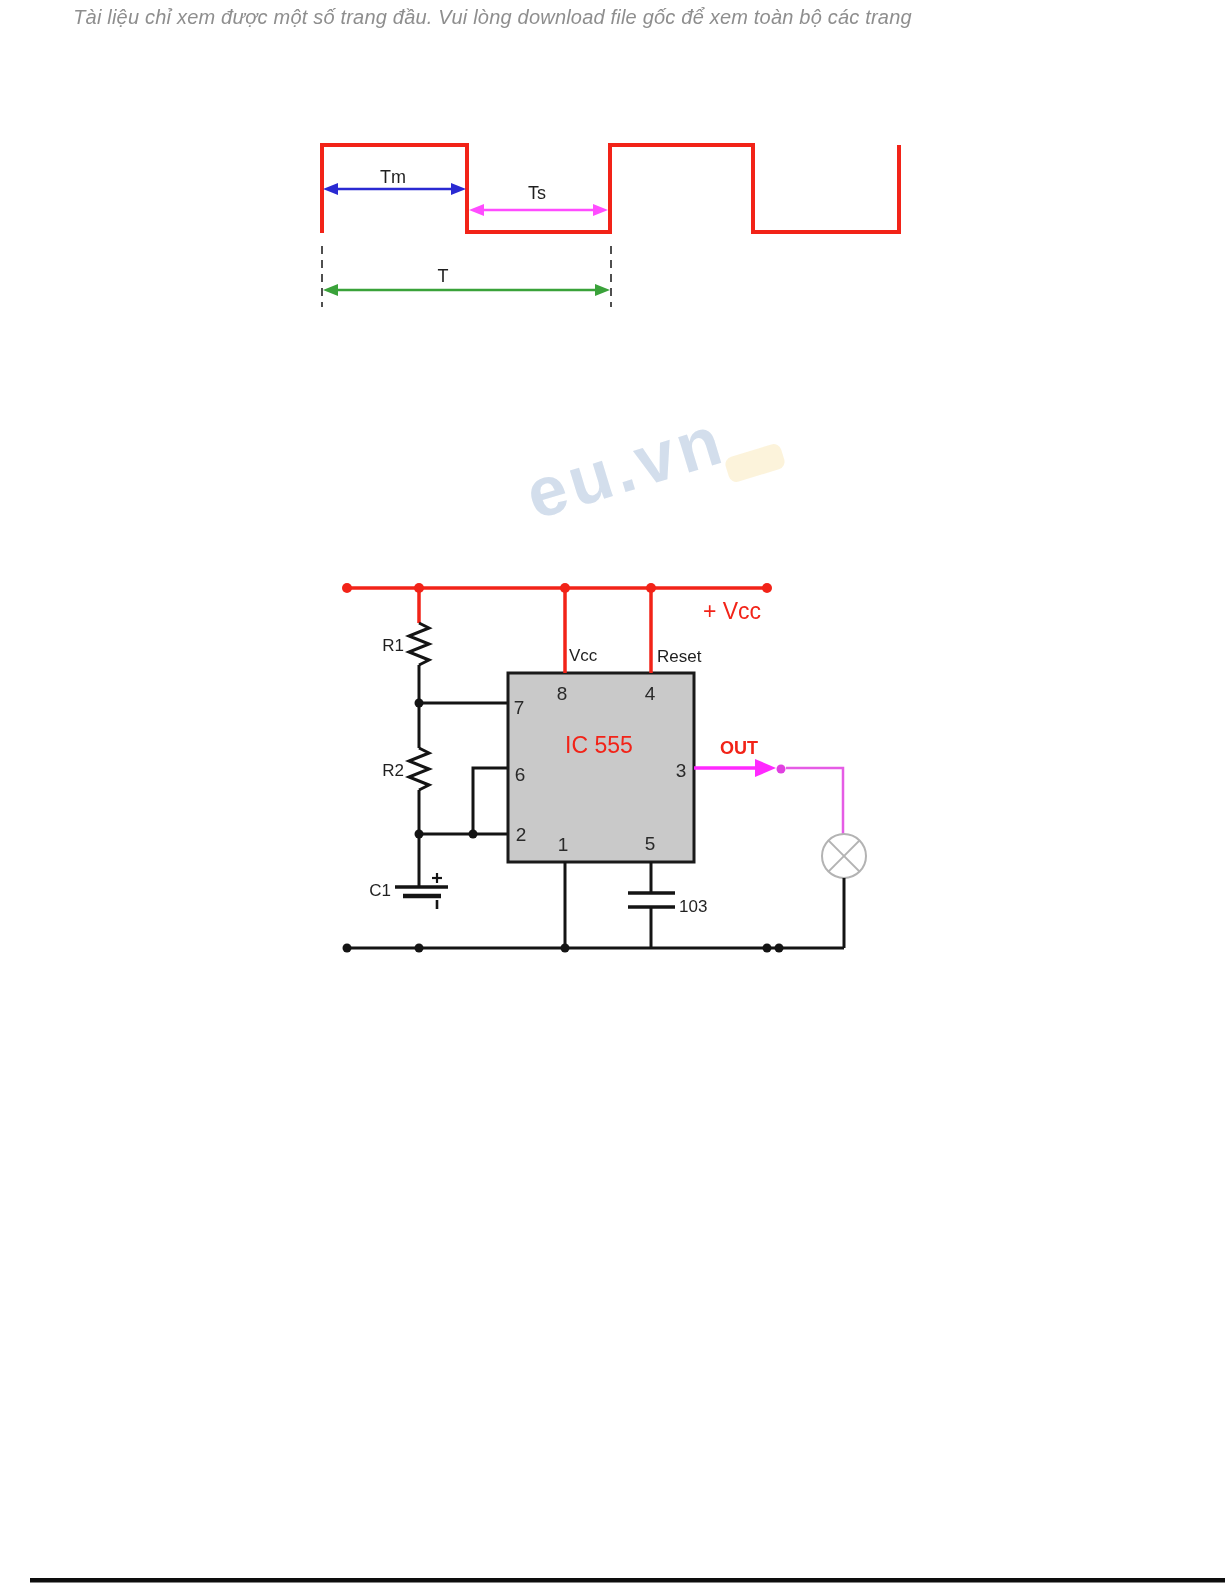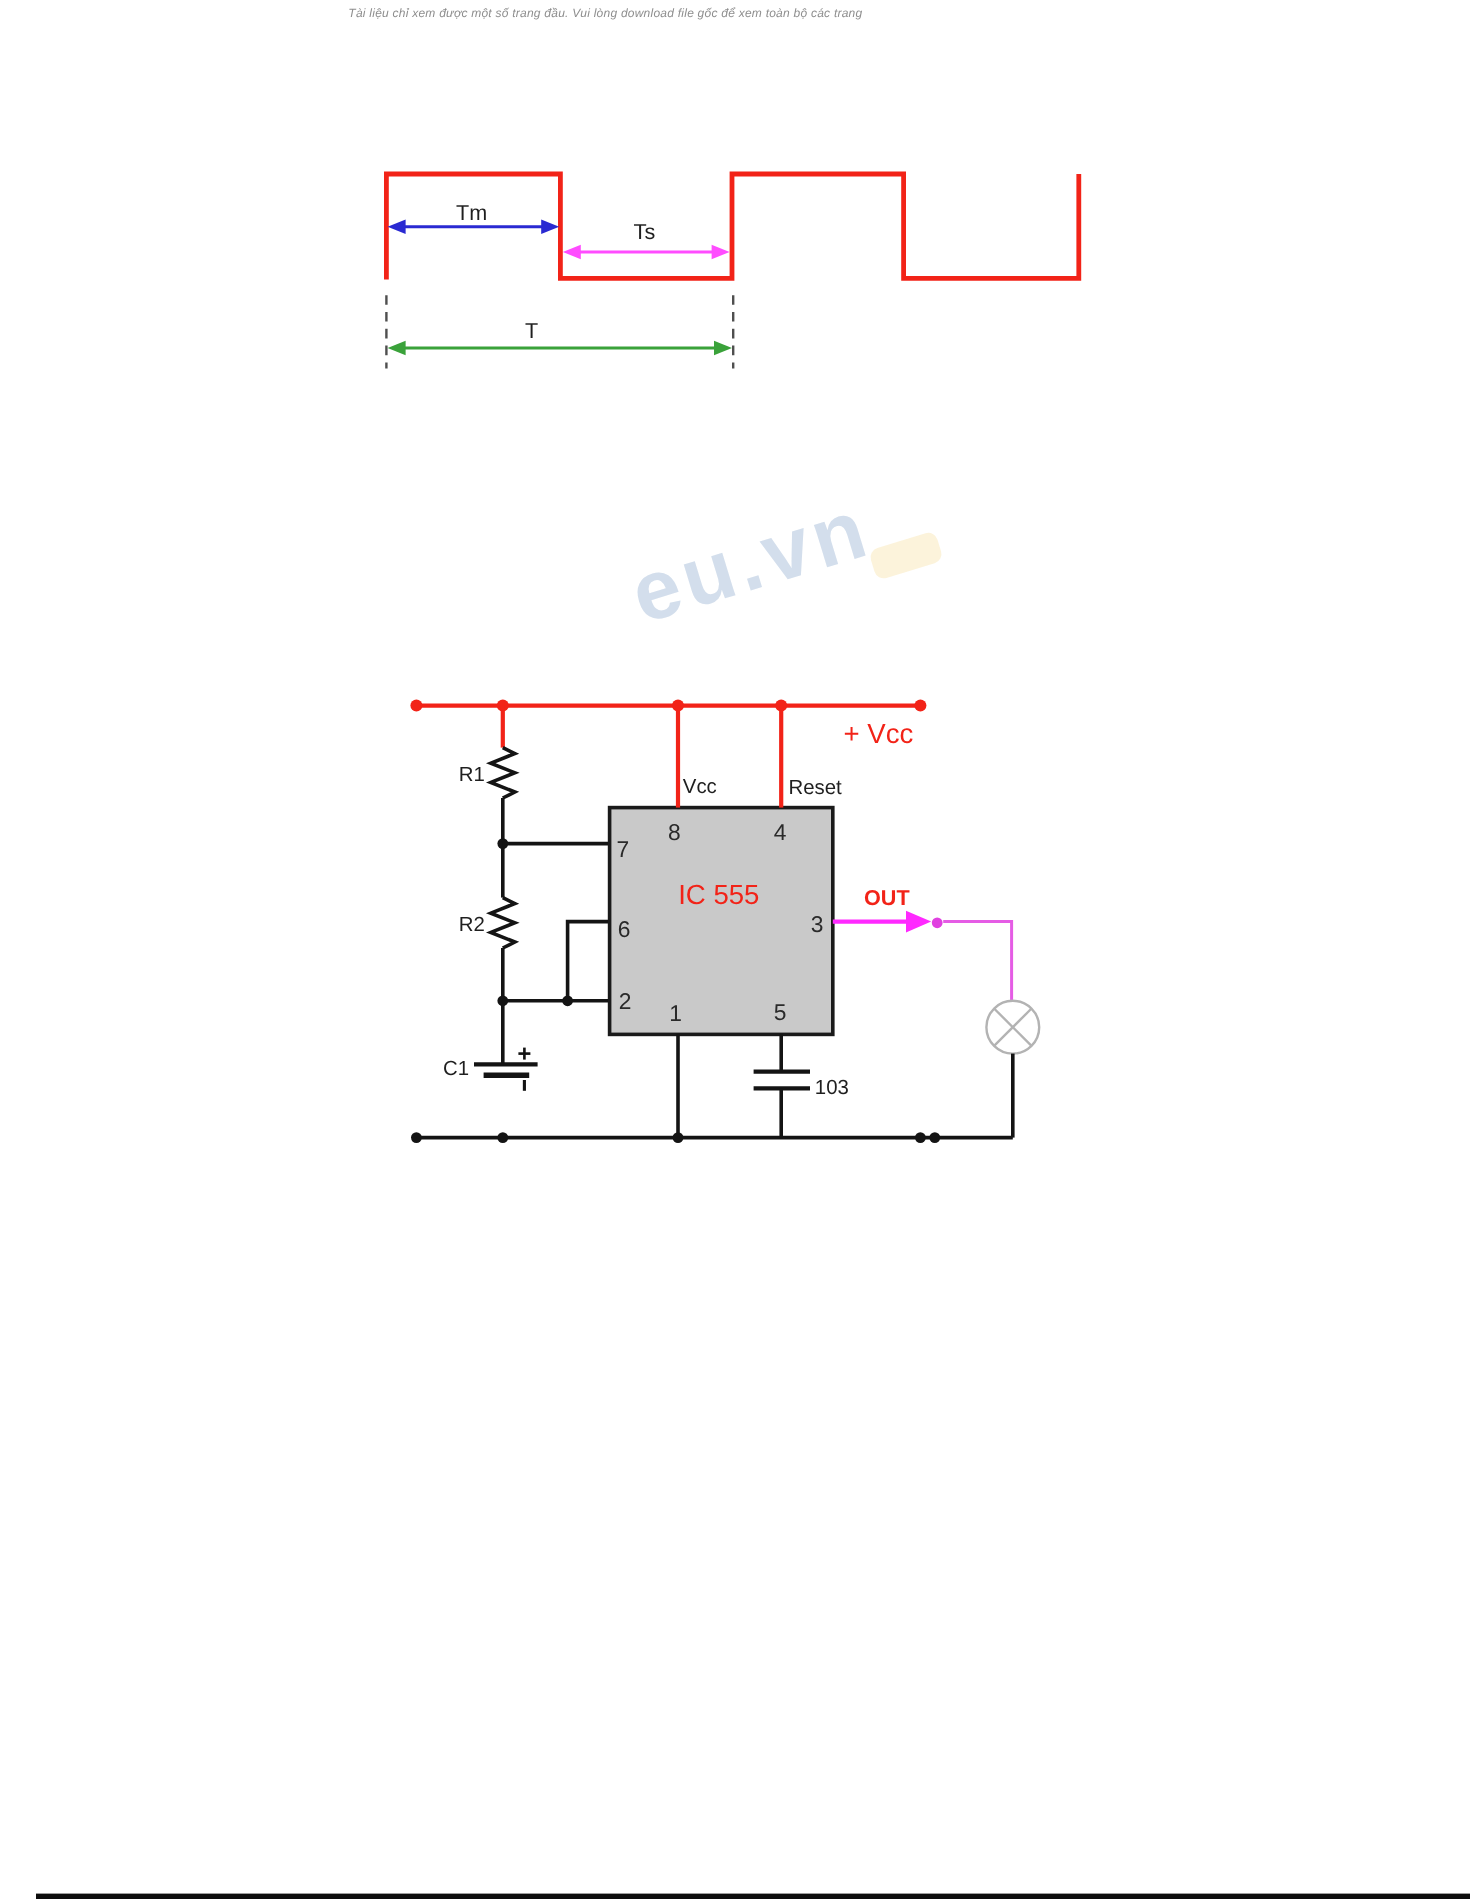--- a/index.html
+++ b/index.html
@@ -1,19 +1,19 @@
 <!DOCTYPE html>
 <html><head>
 <meta charset="utf-8">
 <style>
   html,body{margin:0;padding:0;background:#ffffff;}
   #page{position:relative;width:1225px;height:1585px;background:#ffffff;overflow:hidden;
         font-family:"Liberation Sans", sans-serif;}
-  #header-notice{position:absolute;top:6px;left:12px;width:985px;text-align:center;
-        font-style:italic;font-size:10px;color:#8e8e8e;letter-spacing:.2px;}
+  #header-notice{position:absolute;top:6px;left:0;width:985px;text-align:center;
+        font-style:italic;font-size:20px;color:#8e8e8e;letter-spacing:.2px;}
   #watermark{position:absolute;left:540px;top:455px;transform:rotate(-17deg);
         transform-origin:left bottom;font-size:70px;font-weight:700;color:#ccd9e9;
         opacity:.85;letter-spacing:4px;}
   #watermark-smudge{position:absolute;left:726px;top:450px;width:58px;height:26px;
         background:#fbf0d2;border-radius:8px;transform:rotate(-17deg);opacity:.8;}
   svg{position:absolute;left:0;top:0;}
   text{font-family:"Liberation Sans", sans-serif;}
   .lbl{fill:#1f1f1f;font-size:18px;}
   .lbl-sm{fill:#1f1f1f;font-size:17px;}
   .pin{fill:#2a2a2a;font-size:19px;}

